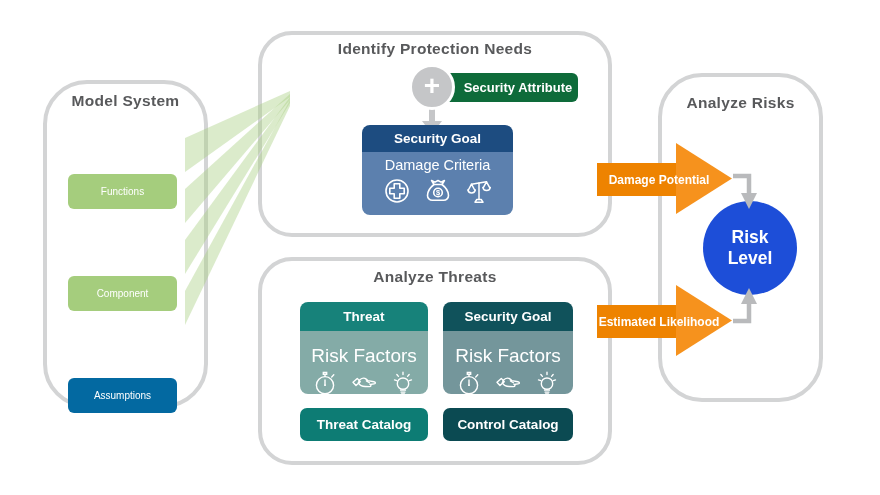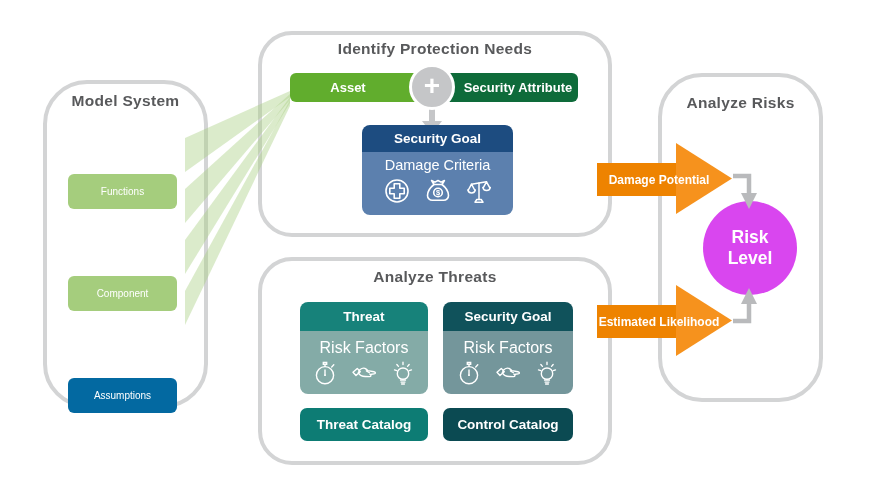--- a/index.html
+++ b/index.html
@@ -74,33 +74,33 @@
   #card-goal{left:443px;width:130px;}
   .threat-card .hdr{
     height:29px;color:#fff;font-weight:bold;font-size:13.5px;display:flex;
     align-items:center;justify-content:center;
   }
   #card-threat .hdr{background:#17827a;}
   #card-goal .hdr{background:#10525b;}
   .threat-card .bdy{height:63px;color:#fff;text-align:center;}
   #card-threat .bdy{background:#84aba7;}
   #card-goal .bdy{background:#74969b;}
-  .threat-card .sub{font-size:16px;padding-top:8px;}
+  .threat-card .sub{font-size:19px;padding-top:14px;}
 
   .catalog{
     position:absolute;top:408px;height:33px;border-radius:7px;color:#fff;
     font-weight:bold;font-size:13.5px;display:flex;align-items:center;
     justify-content:center;z-index:3;
   }
   #catalog-threat{left:300px;width:128px;background:#0d7c74;}
   #catalog-control{left:443px;width:130px;background:#0b4a52;}
 
   #risk-circle{
     position:absolute;left:703px;top:201px;width:94px;height:94px;border-radius:50%;
-    background:#d946ef;color:#fff;display:flex;flex-direction:column;align-items:center;
+    background:#1d4ed8;color:#fff;display:flex;flex-direction:column;align-items:center;
     justify-content:center;z-index:4;font-weight:bold;font-size:17.5px;line-height:21px;
   }
 
   .arrow-label{
     position:absolute;z-index:6;color:#fff;font-weight:bold;font-size:12px;
     display:flex;align-items:center;justify-content:center;text-align:center;
   }
   #label-damage{left:592px;top:163px;width:134px;height:33px;}
   #label-likelihood{left:592px;top:305px;width:134px;height:33px;}
 </style>
@@ -125,21 +125,20 @@
 
   <div class="panel-title" id="title-model">Model System</div>
   <div class="panel-title" id="title-identify">Identify Protection Needs</div>
   <div class="panel-title" id="title-threats">Analyze Threats</div>
   <div class="panel-title" id="title-risks">Analyze Risks</div>
 
   <div class="ms-item" style="top:137px">Functions</div>
   <div class="ms-item" style="top:239px">Component</div>
   <div class="ms-item gray" style="top:341px">Assumptions</div>
 
-  <div class="bar" id="bar-asset">Asset</div>
   <div class="bar" id="bar-secattr">Security Attribute</div>
   <div id="plus-circle">
     <span>+</span>
   </div>
 
   <svg class="svg-abs" width="880" height="495" style="z-index:3">
     <rect x="429" y="106" width="6" height="16" fill="#c5c6c8"></rect>
     <polygon points="422,121 442,121 432,134" fill="#c5c6c8"></polygon>
   </svg>
 

